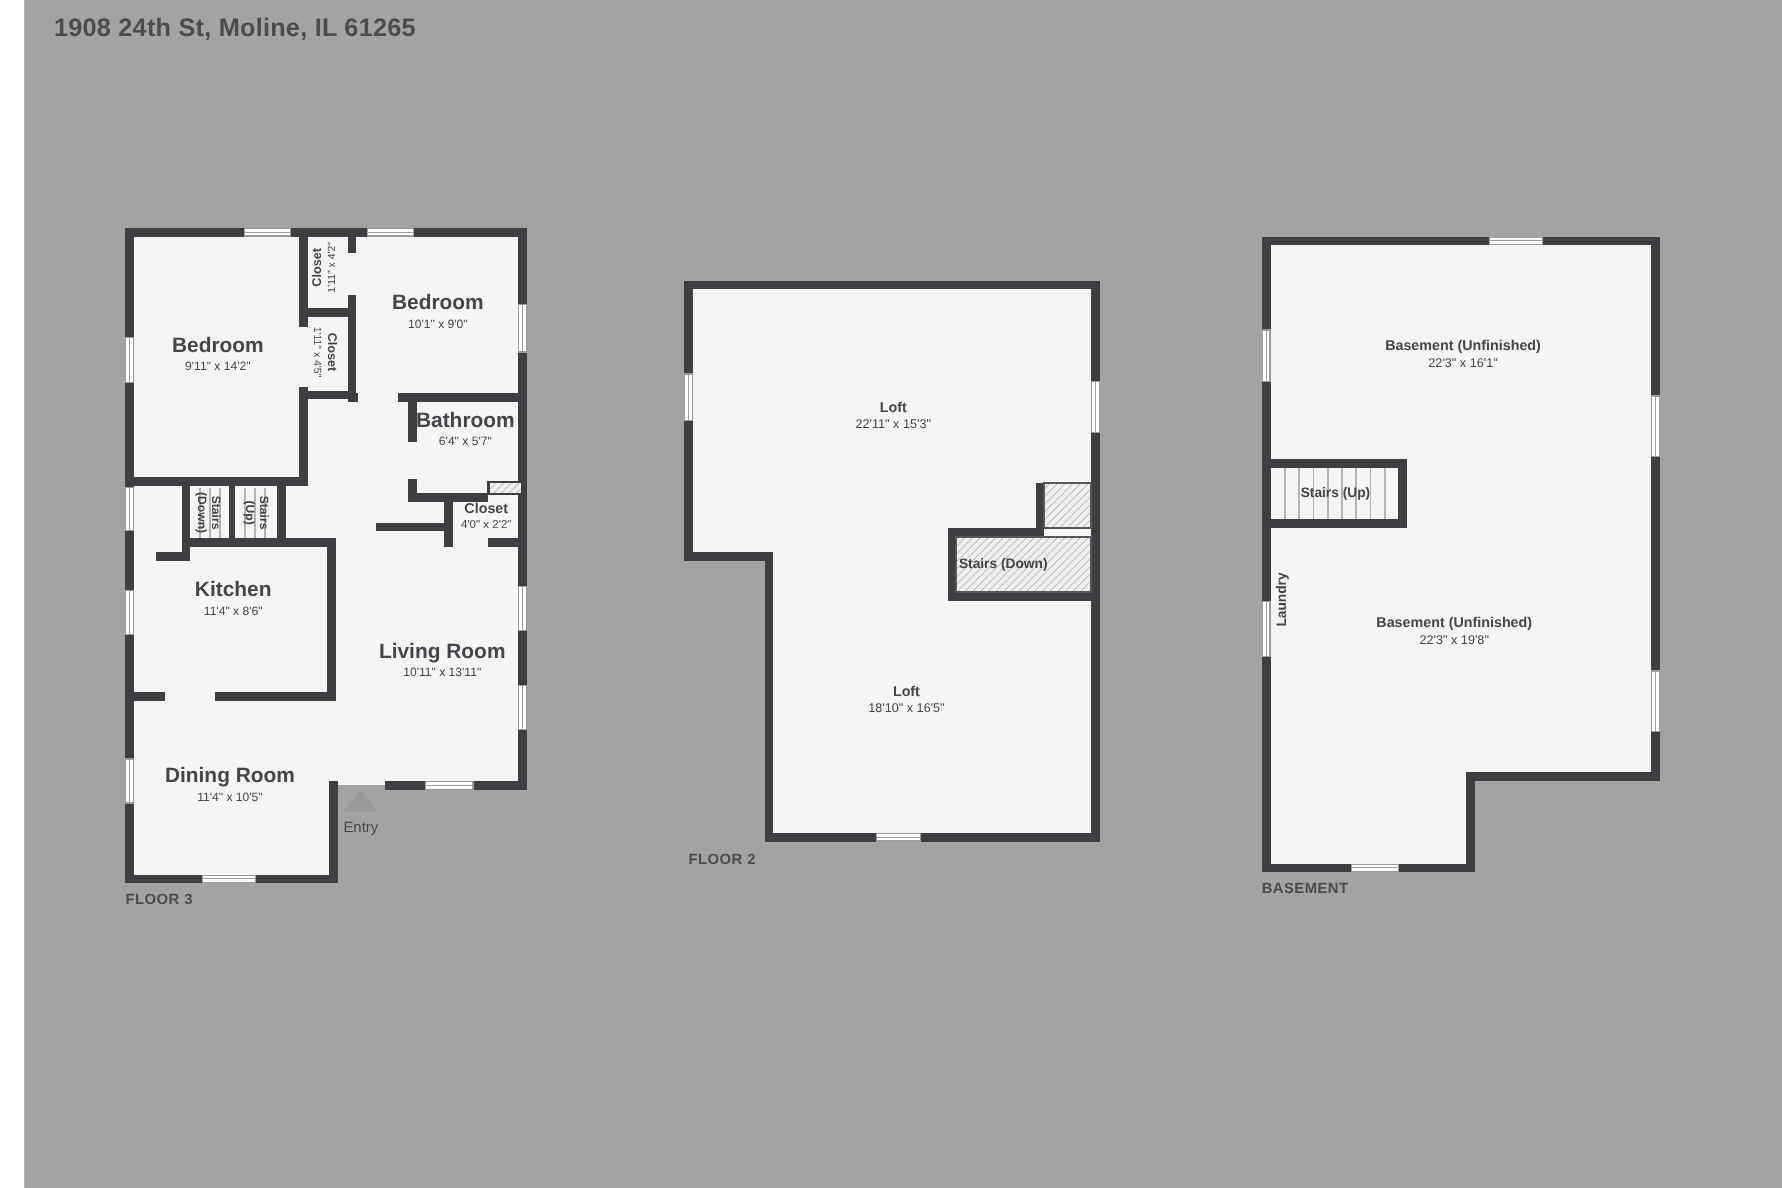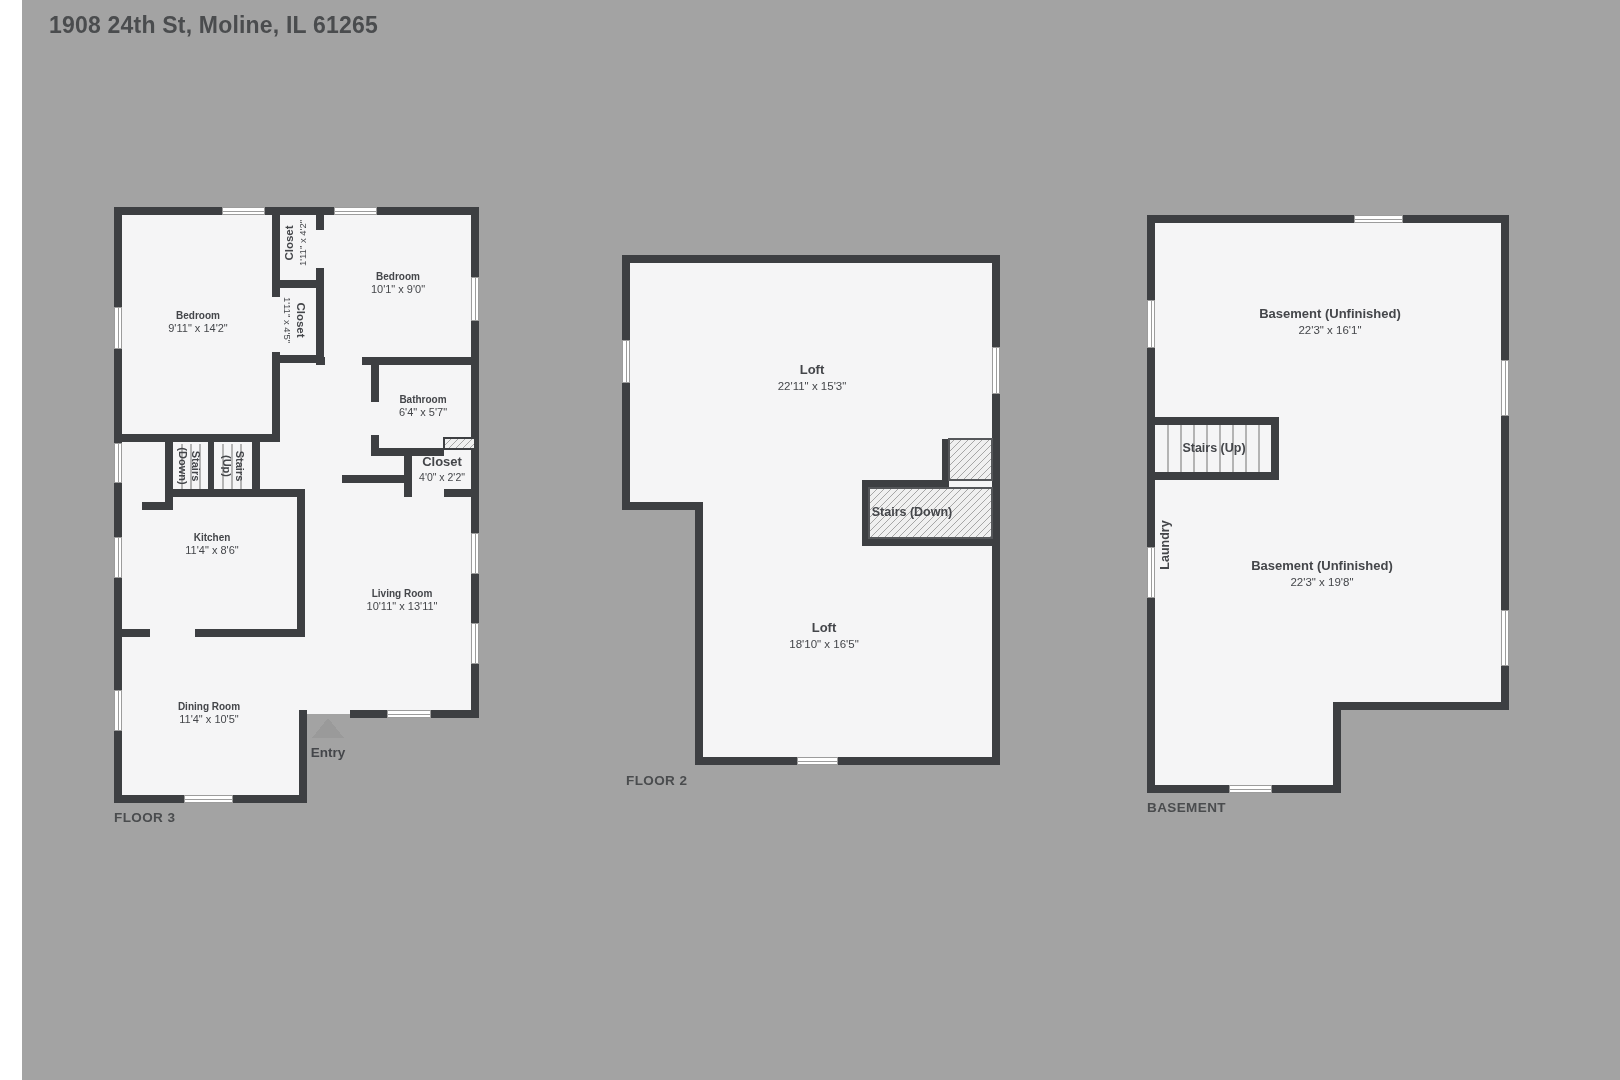--- a/index.html
+++ b/index.html
@@ -2,33 +2,33 @@
 <html><head>
 <meta charset="utf-8">
 <style>
   html,body{margin:0;padding:0;background:#ffffff;}
   #page{position:relative;width:1620px;height:1080px;background:#a3a3a3;overflow:hidden;
         font-family:"Liberation Sans", sans-serif;color:#44464a;margin-left:22px;}
   #plan-svg{position:absolute;left:0;top:0;}
   .page-title{position:absolute;left:27px;top:12px;font-size:23px;font-weight:bold;color:#4a4c4e;letter-spacing:.2px;}
   .floor-tag{position:absolute;font-size:13.5px;font-weight:bold;color:#4a4c4e;letter-spacing:.4px;white-space:nowrap;}
   .room-label{position:absolute;transform:translate(-50%,-50%);text-align:center;white-space:nowrap;color:#44464a;}
-  .room-label .rn{font-size:10px;font-weight:bold;line-height:1.3;}
+  .room-label .rn{font-size:19px;font-weight:bold;line-height:1.3;}
   .room-label .rd{font-size:11px;line-height:1.25;}
   .room-label.big .rn{font-size:13px;}
   .room-label.big .rd{font-size:11.5px;}
   .room-label.small .rn{font-size:11.5px;}
   .room-label.small .rd{font-size:9.5px;}
   .rot-ccw{transform:translate(-50%,-50%) rotate(-90deg);}
   .rot-cw{transform:translate(-50%,-50%) rotate(90deg);}
   .stair-label{position:absolute;transform:translate(-50%,-50%) rotate(90deg);text-align:center;
                font-size:11px;font-weight:bold;line-height:1.15;width:46px;white-space:normal;color:#44464a;}
   .stair-label-h{position:absolute;transform:translate(-50%,-50%);font-size:12.5px;font-weight:bold;white-space:nowrap;color:#44464a;}
   .laundry-label{position:absolute;transform:translate(-50%,-50%) rotate(-90deg);font-size:12.5px;font-weight:bold;white-space:nowrap;color:#44464a;}
-  .entry-label{position:absolute;transform:translate(-50%,-50%);font-size:13.5px;font-weight:bold;color:#44464a;}
+  .entry-label{position:absolute;transform:translate(-50%,-50%);font-size:13.5px;font-weight:normal;color:#44464a;}
   .disclaimer{position:absolute;left:0;top:1051px;width:1620px;text-align:center;
               font-size:10.5px;font-weight:bold;color:#4f4f4f;}
 </style>
 </head>
 <body>
 
 <div id="page">
 
   <svg id="plan-svg" width="1620" height="1080" viewBox="0 0 1620 1080" shape-rendering="crispEdges">
     <defs>
@@ -191,21 +191,21 @@
     <div class="rd">1'11" x 4'2"</div>
   </div>
   <div class="room-label small rot-cw" style="left:273px;top:320px">
     <div class="rn">Closet</div>
     <div class="rd">1'11" x 4'5"</div>
   </div>
   <div class="room-label" style="left:376px;top:283px">
     <div class="rn">Bedroom</div>
     <div class="rd">10'1" x 9'0"</div>
   </div>
-  <div class="room-label" style="left:401px;top:406px">
+  <div class="room-label" style="left:401px;top:390px">
     <div class="rn">Bathroom</div>
     <div class="rd">6'4" x 5'7"</div>
   </div>
   <div class="room-label small" style="left:420px;top:469px">
     <div class="rn" style="font-size:13px">Closet</div>
     <div class="rd" style="font-size:10.5px">4'0" x 2'2"</div>
   </div>
   <div class="stair-label" style="left:167px;top:466px">Stairs (Down)</div>
   <div class="stair-label" style="left:211px;top:466px">Stairs (Up)</div>
   <div class="room-label" style="left:190px;top:544px">

